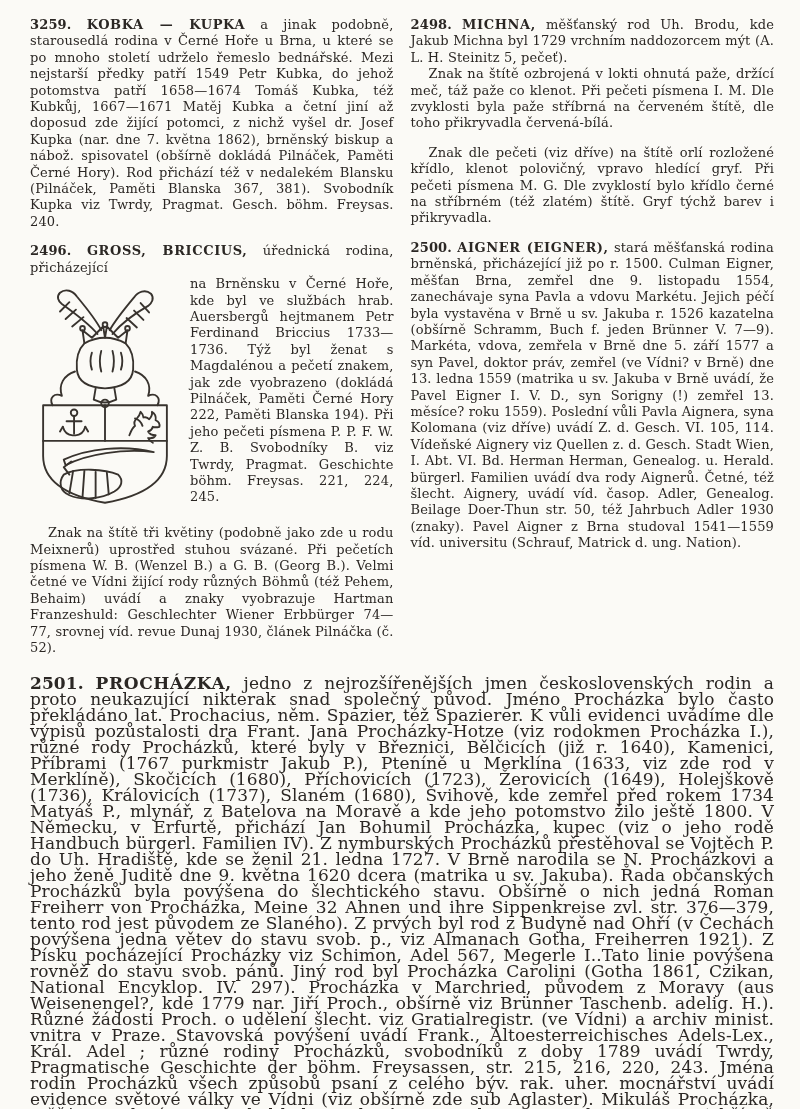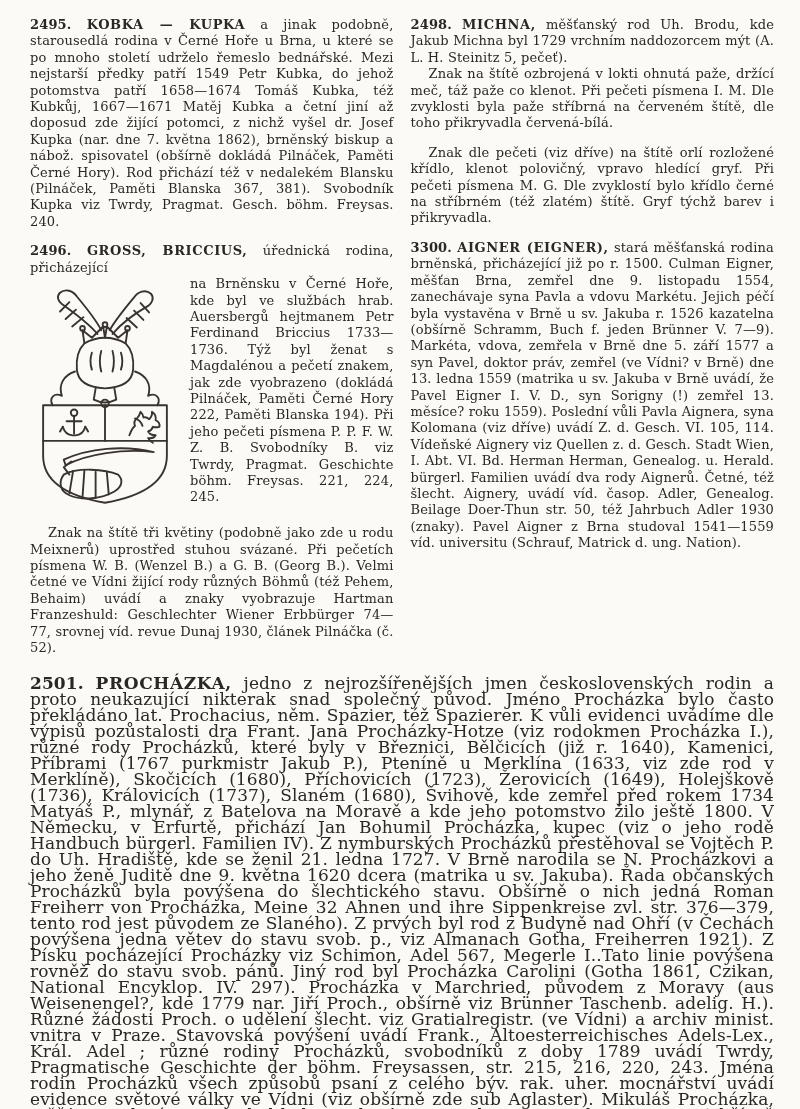--- a/index.html
+++ b/index.html
@@ -35,21 +35,21 @@
 </head>
 <body>
 
 <div class="page">
 
   <div class="columns">
 
     <div class="col">
 
       <div class="entry">
-        <p class="para"><b class="entry-num">2495.</b>
+        <p class="para"><b class="entry-num">3259.</b>
           <b class="entry-name">KOBKA — KUPKA</b><span> a jinak podobně, starousedlá rodina v Černé Hoře u Brna, u které se po mnoho století udrželo řemeslo bednářské. Mezi nejstarší předky patří 1549 Petr Kubka, do jehož potomstva patří 1658—1674 Tomáš Kubka, též Kubkůj, 1667—1671 Matěj Kubka a četní jiní až doposud zde žijící potomci, z nichž vyšel dr. Josef Kupka (nar. dne 7. května 1862), brněnský biskup a nábož. spisovatel (obšírně dokládá Pilnáček, Paměti Černé Hory). Rod přichází též v nedalekém Blansku (Pilnáček, Paměti Blanska 367, 381). Svobodník Kupka viz Twrdy, Pragmat. Gesch. böhm. Freysas. 240.</span></p>
       </div>
 
       <div class="entry clearfix">
         <p class="para"><b class="entry-num">2496.</b>
           <b class="entry-name">GROSS, BRICCIUS,</b><span> úřednická rodina, přicházející</span></p>
         <div class="para">
           <span class="coa">
             <svg viewBox="0 0 160 240" xmlns="http://www.w3.org/2000/svg">
 
@@ -132,21 +132,21 @@
         <p class="para"><b class="entry-num">2498.</b>
           <b class="entry-name">MICHNA,</b><span> měšťanský rod Uh. Brodu, kde Jakub Michna byl 1729 vrchním naddozorcem mýt (A. L. H. Steinitz 5, pečeť).</span></p>
         <p class="para indent"><b class="znak-lead">Znak</b><span> na štítě ozbrojená v lokti ohnutá paže, držící meč, táž paže co klenot. Při pečeti písmena I. M. Dle zvyklosti byla paže stříbrná na červeném štítě, dle toho přikryvadla červená-bílá.</span></p>
       </div>
 
       <div class="entry">
         <p class="para indent"><b class="znak-lead">Znak</b><span> dle pečeti (viz dříve) na štítě orlí rozložené křídlo, klenot polovičný, vpravo hledící gryf. Při pečeti písmena M. G. Dle zvyklostí bylo křídlo černé na stříbrném (též zlatém) štítě. Gryf týchž barev i přikryvadla.</span></p>
       </div>
 
       <div class="entry">
-        <p class="para"><b class="entry-num">3300.</b>
+        <p class="para"><b class="entry-num">2500.</b>
           <b class="entry-name">AIGNER (EIGNER),</b><span> stará měšťanská rodina brněnská, přicházející již po r. 1500. Culman Eigner, měšťan Brna, zemřel dne 9. listopadu 1554, zanechávaje syna Pavla a vdovu Markétu. Jejich péčí byla vystavěna v Brně u sv. Jakuba r. 1526 kazatelna (obšírně Schramm, Buch f. jeden Brünner V. 7—9). Markéta, vdova, zemřela v Brně dne 5. září 1577 a syn Pavel, doktor práv, zemřel (ve Vídni? v Brně) dne 13. ledna 1559 (matrika u sv. Jakuba v Brně uvádí, že Pavel Eigner I. V. D., syn Sorigny (!) zemřel 13. měsíce? roku 1559). Poslední vůli Pavla Aignera, syna Kolomana (viz dříve) uvádí Z. d. Gesch. VI. 105, 114. Vídeňské Aignery viz Quellen z. d. Gesch. Stadt Wien, I. Abt. VI. Bd. Herman Herman, Genealog. u. Herald. bürgerl. Familien uvádí dva rody Aignerů. Četné, též šlecht. Aignery, uvádí víd. časop. Adler, Genealog. Beilage Doer-Thun str. 50, též Jahrbuch Adler 1930 (znaky). Pavel Aigner z Brna studoval 1541—1559 víd. universitu (Schrauf, Matrick d. ung. Nation).</span></p>
       </div>
 
     </div>
   </div>
 
   <div class="bottom-section">
     <div class="entry">
       <p class="para"><b class="entry-num">2501.</b>
         <b class="entry-name">PROCHÁZKA,</b><span> jedno z nejrozšířenějších jmen československých rodin a proto neukazující nikterak snad společný původ. Jméno Procházka bylo často překládáno lat. Prochacius, něm. Spazier, též Spazierer. K vůli evidenci uvádíme dle výpisů pozůstalosti dra Frant. Jana Procházky-Hotze (viz rodokmen Procházka I.), různé rody Procházků, které byly v Březnici, Bělčicích (již r. 1640), Kamenici, Příbrami (1767 purkmistr Jakub P.), Pteníně u Merklína (1633, viz zde rod v Merklíně), Skočicích (1680), Příchovicích (1723), Žerovicích (1649), Holejškově (1736), Královicích (1737), Slaném (1680), Švihově, kde zemřel před rokem 1734 Matyáš P., mlynář, z Batelova na Moravě a kde jeho potomstvo žilo ještě 1800. V Německu, v Erfurtě, přichází Jan Bohumil Procházka, kupec (viz o jeho rodě Handbuch bürgerl. Familien IV). Z nymburských Procházků přestěhoval se Vojtěch P. do Uh. Hradiště, kde se ženil 21. ledna 1727. V Brně narodila se N. Procházkovi a jeho ženě Juditě dne 9. května 1620 dcera (matrika u sv. Jakuba). Řada občanských Procházků byla povýšena do šlechtického stavu. Obšírně o nich jedná Roman Freiherr von Procházka, Meine 32 Ahnen und ihre Sippenkreise zvl. str. 376—379, tento rod jest původem ze Slaného). Z prvých byl rod z Budyně nad Ohří (v Čechách povýšena jedna větev do stavu svob. p., viz Almanach Gotha, Freiherren 1921). Z Písku pocházející Procházky viz Schimon, Adel 567, Megerle I..Tato linie povýšena rovněž do stavu svob. pánů. Jiný rod byl Procházka Carolini (Gotha 1861, Czikan, National Encyklop. IV. 297). Procházka v Marchried, původem z Moravy (aus Weisenengel?, kde 1779 nar. Jiří Proch., obšírně viz Brünner Taschenb. adelig. H.). Různé žádosti Proch. o udělení šlecht. viz Gratialregistr. (ve Vídni) a archiv minist. vnitra v Praze. Stavovská povýšení uvádí Frank., Altoesterreichisches Adels-Lex., Král. Adel ; různé rodiny Procházků, svobodníků z doby 1789 uvádí Twrdy, Pragmatische Geschichte der böhm. Freysassen, str. 215, 216, 220, 243. Jména rodin Procházků všech způsobů psaní z celého býv. rak. uher. mocnářství uvádí evidence světové války ve Vídni (viz obšírně zde sub Aglaster). Mikuláš Procházka, měšťan Hodonína, zanechal kolem roku 1630 sirotky Jana, Pavla a Martina (obšírně Časop. morav. zemsk. musea, roč. 14., str. 10). Křestní list Václava, syna Procházky, mlynáře, z roku 1688, vystaven v Nov. Městě Pražském, jest v arch. Kounic (Kratochvíl, Archiv Dol. Kounic, str. 23). Procházkové přichází též 1660 v matrice Předslavic u Volyně a žijí také v Hamburku.</span></p>

